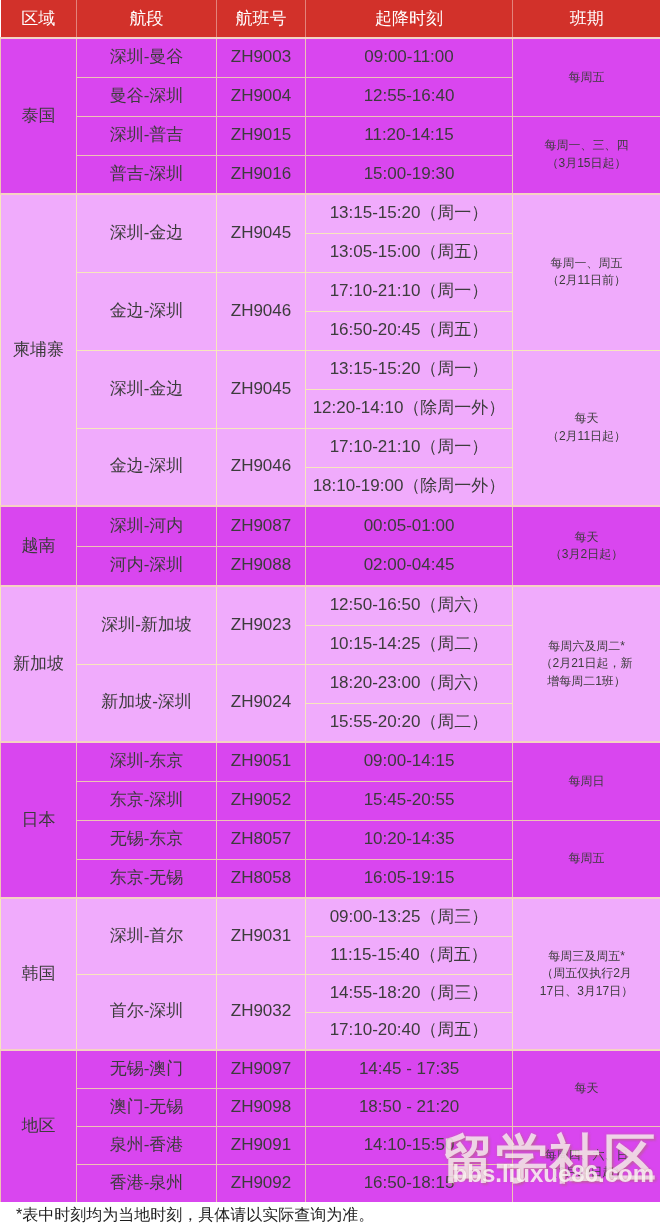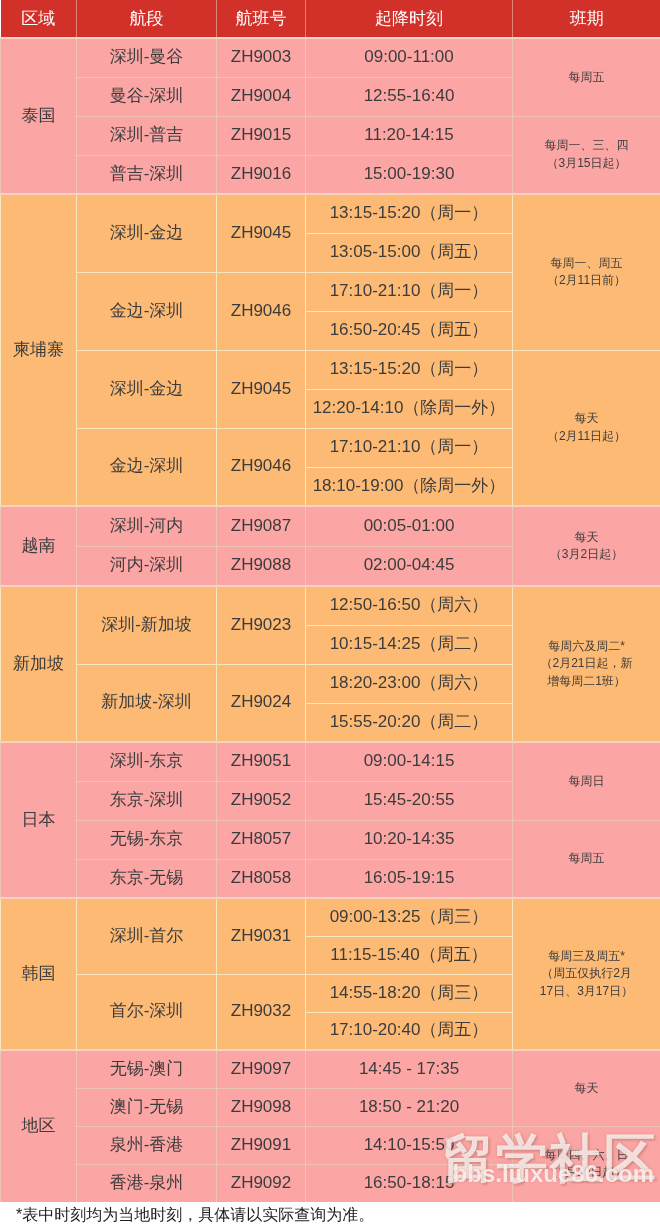--- a/index.html
+++ b/index.html
@@ -42,25 +42,25 @@
   tbody tr.h38 { height: 38px; }
   tbody tr.h40 { height: 40px; }
 
   td {
     font-size: 17px;
     color: #3c3c3c;
     white-space: pre-line;
     line-height: 1.45;
   }
   .sec-pink td {
-    background: #fca5a5;
+    background: #d946ef;
     border: 1px solid #eec4b4;
   }
   .sec-yellow td {
-    background: #fdba74;
+    background: #f0abfc;
     border: 1px solid #f7e7bc;
     margin-top: 16px;
   }
   tr.sec-start td { border-top: 2px solid #f5d2c2; }
 
   .sched { font-size: 12px; }
 
   .footnote {
     position: absolute;
     left: 0; top: 1202px;

